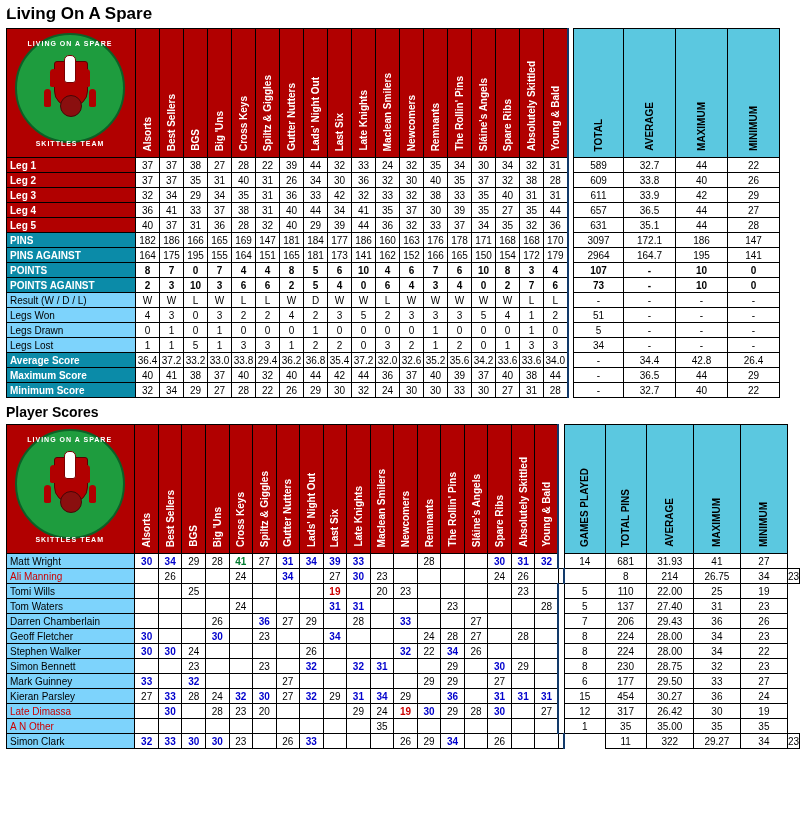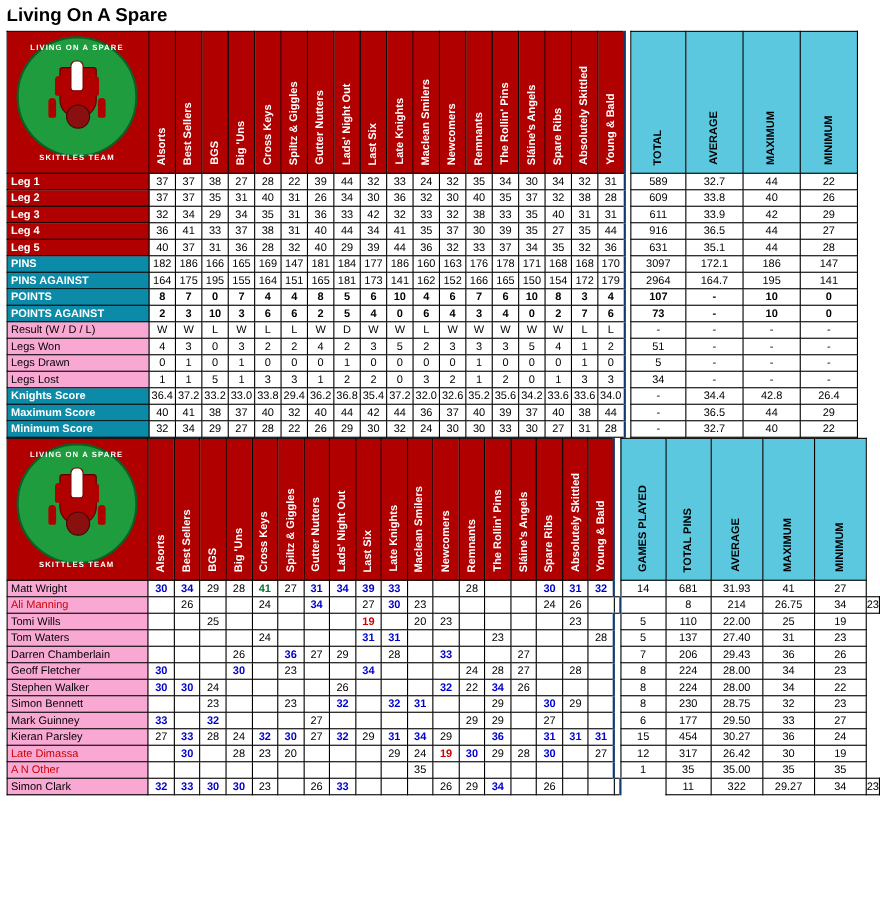--- a/index.html
+++ b/index.html
@@ -14,21 +14,21 @@
 
   
   .hdr-logo{width:128px;background:#b10000;border:1px solid #000;vertical-align:middle;text-align:center;}
   .hdr-op{background:#b10000;color:#fff;border:1px solid #000;font-weight:bold;font-size:10px;text-align:center;vertical-align:bottom;}
   .hdr-op .vt{writing-mode:vertical-rl;transform:rotate(180deg);white-space:nowrap;padding:4px 0;display:inline-block;}
   .hdr-sum{background:#5bc8e0;color:#000;border:1px solid #000;font-weight:bold;font-size:10px;text-align:center;vertical-align:bottom;}
   .hdr-sum .vt{writing-mode:vertical-rl;transform:rotate(180deg);white-space:nowrap;padding:4px 0;display:inline-block;}
 
   .rowlab{background:#b10000;color:#fff;font-weight:bold;font-size:10px;border:1px solid #000;padding:1px 3px;text-align:left;}
   .rowlab.teal{background:#0b8ba8;color:#fff;}
-  .rowlab.white{background:#f9a8d4;color:#000;font-weight:normal;}
+  .rowlab.white{background:#7dd3fc;color:#000;font-weight:normal;}
   .cell{border:1px solid #000;text-align:center;font-size:10px;height:14px;background:#fff;}
   .cell.bold{font-weight:bold;}
   .cell.red{color:#cc0000;font-weight:bold;}
   .cell.blue{color:#0000cc;font-weight:bold;}
   .cell.green{color:#007a2f;font-weight:bold;}
   .sumcell{border:1px solid #000;text-align:center;font-size:10px;background:#fff;}
   .sumcell.bold{font-weight:bold;}
 
   .logo-wrap{position:relative;width:112px;height:120px;margin:4px auto;}
   .logo-circle{position:absolute;left:0;top:0;width:110px;height:110px;border-radius:50%;background:#1e9c3e;border:2px solid #0d5f26;box-sizing:border-box;}
@@ -209,21 +209,21 @@
           <td class="cell">41</td>
           <td class="cell">35</td>
           <td class="cell">37</td>
           <td class="cell">30</td>
           <td class="cell">39</td>
           <td class="cell">35</td>
           <td class="cell">27</td>
           <td class="cell">35</td>
           <td class="cell">44</td>
           <td class="divider-col"></td>
-          <td class="sumcell">916</td>
+          <td class="sumcell">657</td>
           <td class="sumcell">36.5</td>
           <td class="sumcell">44</td>
           <td class="sumcell">27</td>
         </tr>
         <tr>
           <td class="rowlab">Leg 5</td>
           <td class="cell">40</td>
           <td class="cell">37</td>
           <td class="cell">31</td>
           <td class="cell">36</td>
@@ -449,21 +449,21 @@
           <td class="cell">1</td>
           <td class="cell">3</td>
           <td class="cell">3</td>
           <td class="divider-col"></td>
           <td class="sumcell">34</td>
           <td class="sumcell">-</td>
           <td class="sumcell">-</td>
           <td class="sumcell">-</td>
         </tr>
         <tr>
-          <td class="rowlab teal">Knights Score</td>
+          <td class="rowlab teal">Average Score</td>
           <td class="cell">36.4</td>
           <td class="cell">37.2</td>
           <td class="cell">33.2</td>
           <td class="cell">33.0</td>
           <td class="cell">33.8</td>
           <td class="cell">29.4</td>
           <td class="cell">36.2</td>
           <td class="cell">36.8</td>
           <td class="cell">35.4</td>
           <td class="cell">37.2</td>
@@ -529,20 +529,21 @@
           <td class="cell">28</td>
           <td class="divider-col"></td>
           <td class="sumcell">-</td>
           <td class="sumcell">32.7</td>
           <td class="sumcell">40</td>
           <td class="sumcell">22</td>
         </tr>
       </tbody>
     </table>
 
+  <h2 class="subtitle">Player Scores</h2>
 
   <table id="player-table" style="margin-left:6px;">
       <colgroup>
         <col style="width:128px">
         <col style="width:24px">
         <col style="width:24px">
         <col style="width:24px">
         <col style="width:24px">
         <col style="width:24px">
         <col style="width:24px">

